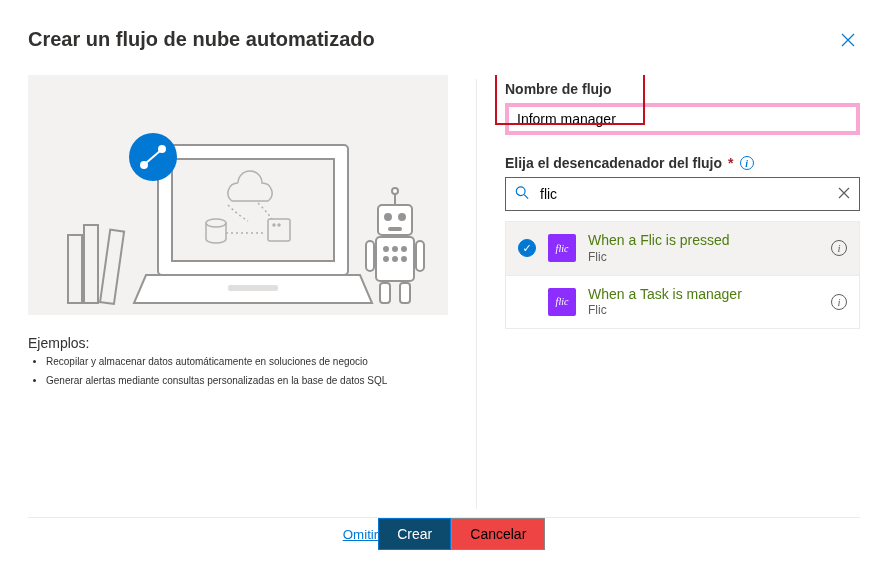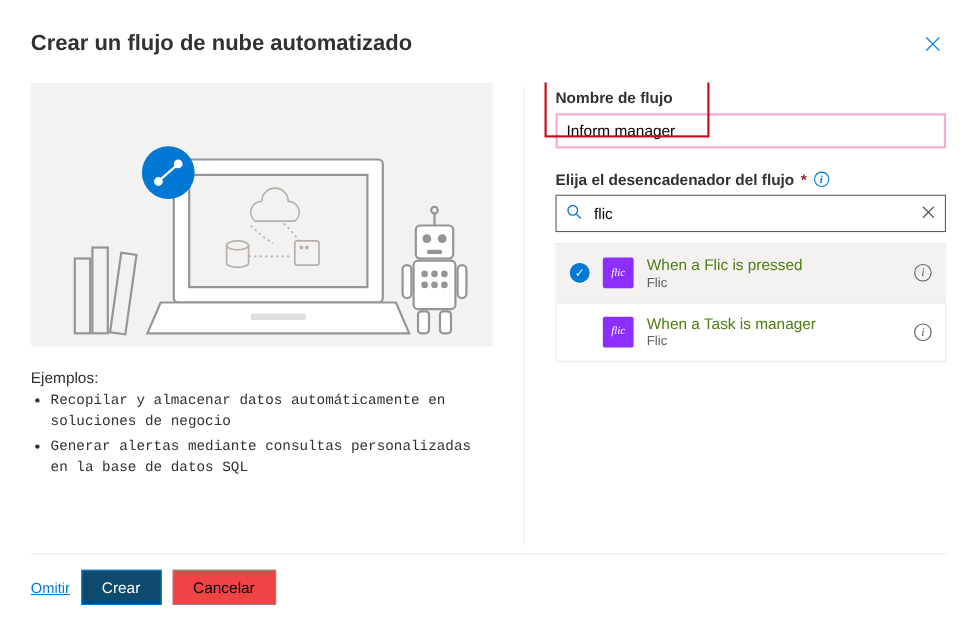--- a/index.html
+++ b/index.html
@@ -61,23 +61,22 @@
       color: #323130;
       line-height: 1.4;
       margin-bottom: 16px;
     }
     .examples-title {
       font-size: 14px;
       margin-bottom: 4px;
     }
     .examples-list {
       padding-left: 18px;
-      font-size: 13px;
+      font-size: 10px;
       line-height: 1.45;
-      font-family: Liberation Mono, monospace;
     }
     .examples-list li { margin-bottom: 4px; }
 
     .divider {
       width: 1px;
       background: #edebe9;
       margin-top: 4px;
       margin-bottom: 8px;
     }
 
@@ -105,21 +104,21 @@
       align-items: center;
       justify-content: center;
       font-size: 10px;
       color: #0078d4;
       font-style: italic;
       font-family: Georgia, serif;
     }
     .text-input {
       width: 100%;
       height: 32px;
-      border: 2px solid #f9a8d4;
+      border: 4px solid #f9a8d4;
       padding: 0 8px;
       font-size: 14px;
       outline: none;
     }
     .name-block {
       margin-bottom: 20px;
     }
     .name-block .field-label{
       font-weight:600;
     }
@@ -214,23 +213,21 @@
       border: 1px solid #605e5c;
       border-radius: 50%;
       display: flex; align-items: center; justify-content: center;
       font-size: 11px; color: #605e5c;
       font-style: italic; font-family: Georgia, serif;
       flex-shrink:0;
     }
 
     .footer {
       display: flex;
-      justify-content: flex-start;
-      gap: 10px;
-      padding-top: 14px;
+      justify-content: center;
       border-top: 1px solid #edebe9;
     }
     .btn {
       height: 32px;
       padding: 0 18px;
       font-size: 14px;
       border: 1px solid #8a8886;
       background: #ef4444;
       cursor: pointer;
       display:inline-flex;align-items:center;

